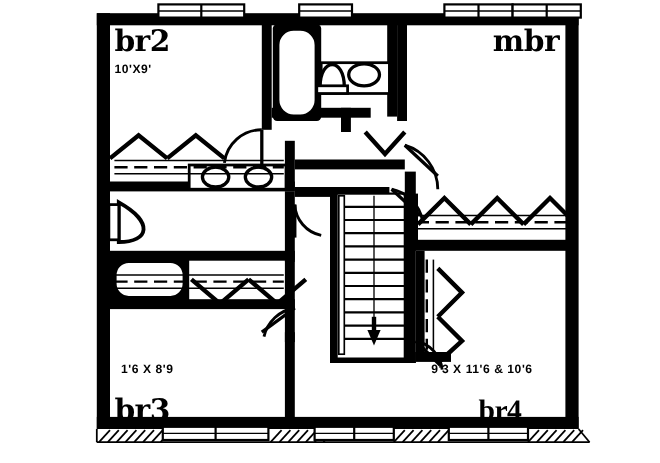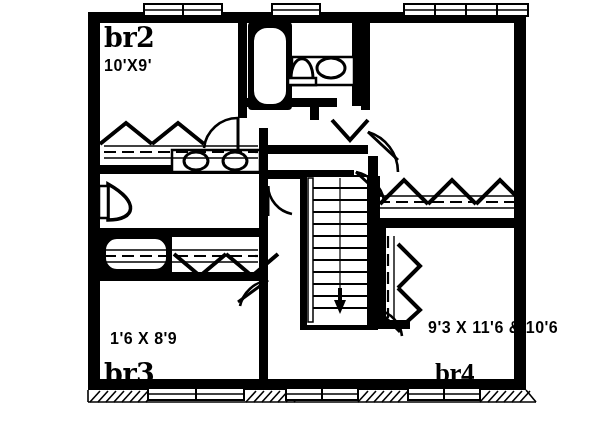--- a/index.html
+++ b/index.html
@@ -36,31 +36,31 @@
   .room-name {
     font-family: "DejaVu Serif", serif;
     font-weight: bold;
     font-size: 27px;
     letter-spacing: -0.5px;
     line-height: 1;
   }
   .room-dims {
     font-family: "Liberation Sans", sans-serif;
     font-weight: bold;
-    font-size: 16px;
+    font-size: 11px;
     letter-spacing: 0.5px;
     line-height: 1;
   }
   .lbl-br2-name { left: 104px; top: 24px; }
   .lbl-br2-dims { left: 104px; top: 58px; }
   .lbl-mbr-name { left: 448px; top: 24px; }
   .lbl-mbr-dims { left: 434px; top: 58px; }
   .lbl-br3-dims { left: 110px; top: 331px; }
   .lbl-br3-name { left: 104px; top: 360px; }
-  .lbl-br4-dims { left: 392px; top: 320px; margin-left: 36px; }
+  .lbl-br4-dims { left: 392px; top: 331px; }
   .lbl-br4-name { left: 435px; top: 360px; font-family: Liberation Serif, serif; }
 </style>
 </head>
 <body>
 
 <div id="plan-root">
 
   <svg id="plan-svg" viewBox="0 0 600 421" xmlns="http://www.w3.org/2000/svg">
 
     <rect x="0" y="0" width="600" height="421" fill="#ffffff"></rect>
@@ -324,20 +324,21 @@
         <line x1="268" y1="216" x2="268" y2="186"></line>
         <path d="M 268 186 A 30 30 0 0 0 292 214" stroke-width="2.6"></path>
       </g>
     </g>
 
   </svg>
 
   <div class="room-label room-name lbl-br2-name">br2</div>
   <div class="room-label room-dims lbl-br2-dims">10'X9'</div>
 
+  <div class="room-label room-name lbl-mbr-name">mbr</div>
 
   <div class="room-label room-dims lbl-br3-dims">1'6 X 8'9</div>
   <div class="room-label room-name lbl-br3-name">br3</div>
 
   <div class="room-label room-dims lbl-br4-dims">9'3 X 11'6 &amp; 10'6</div>
   <div class="room-label room-name lbl-br4-name">br4</div>
 
 </div>
 
 </body></html>

